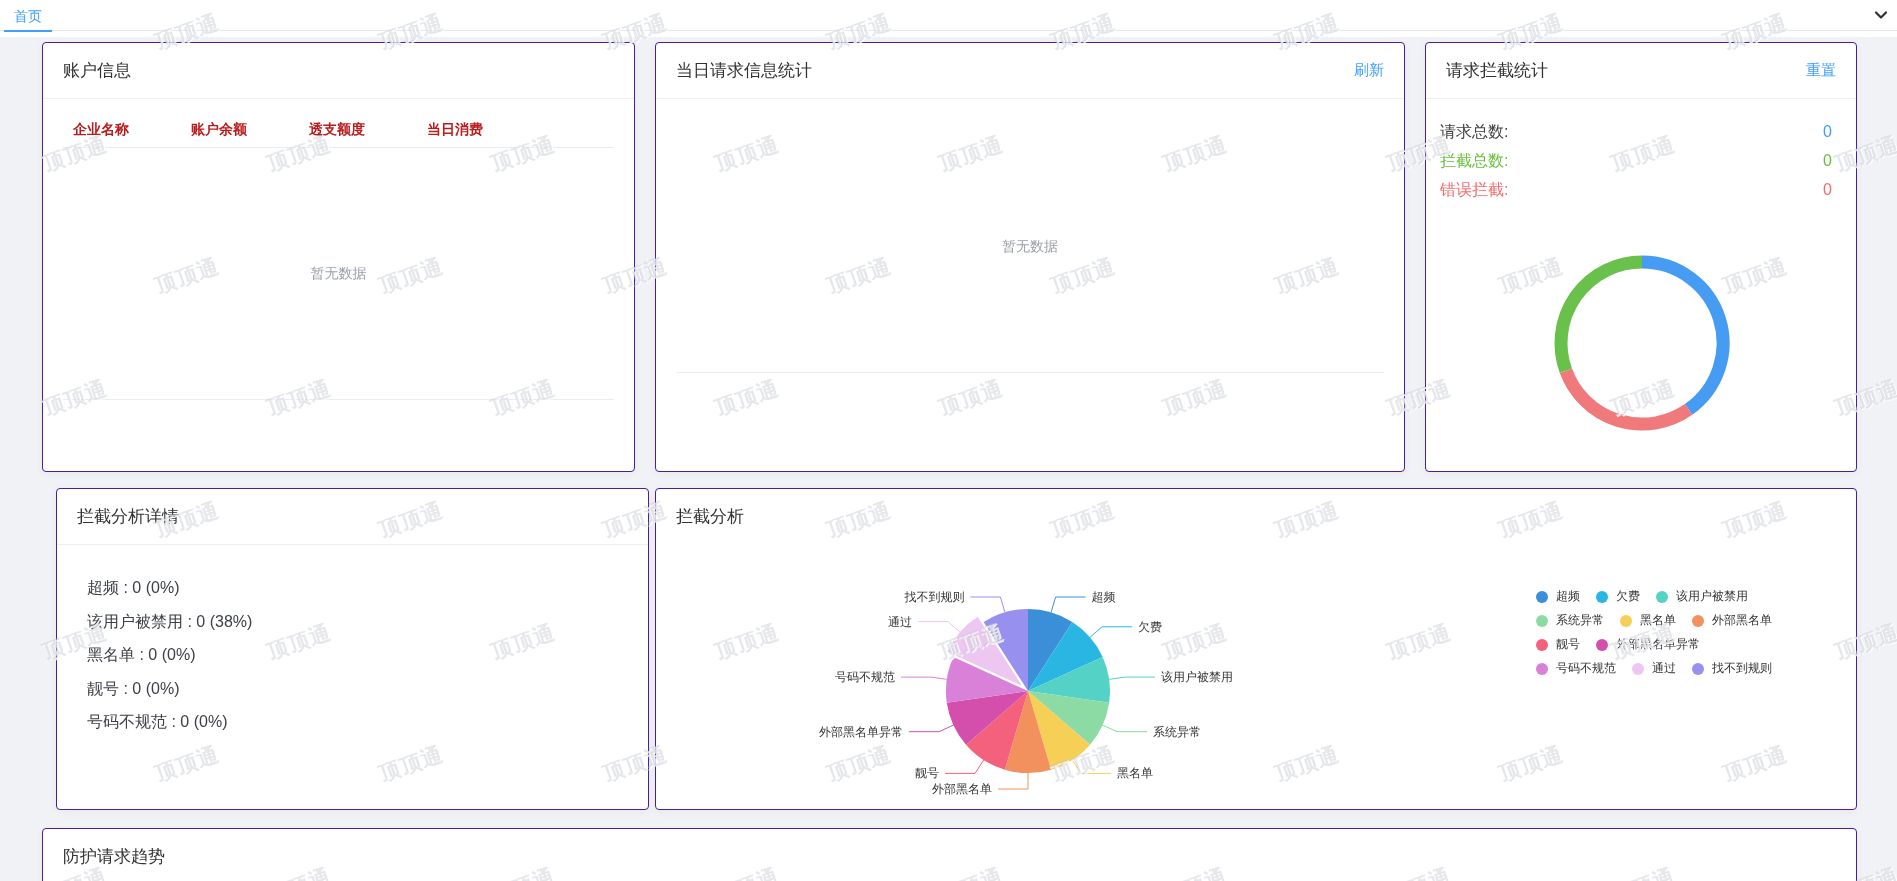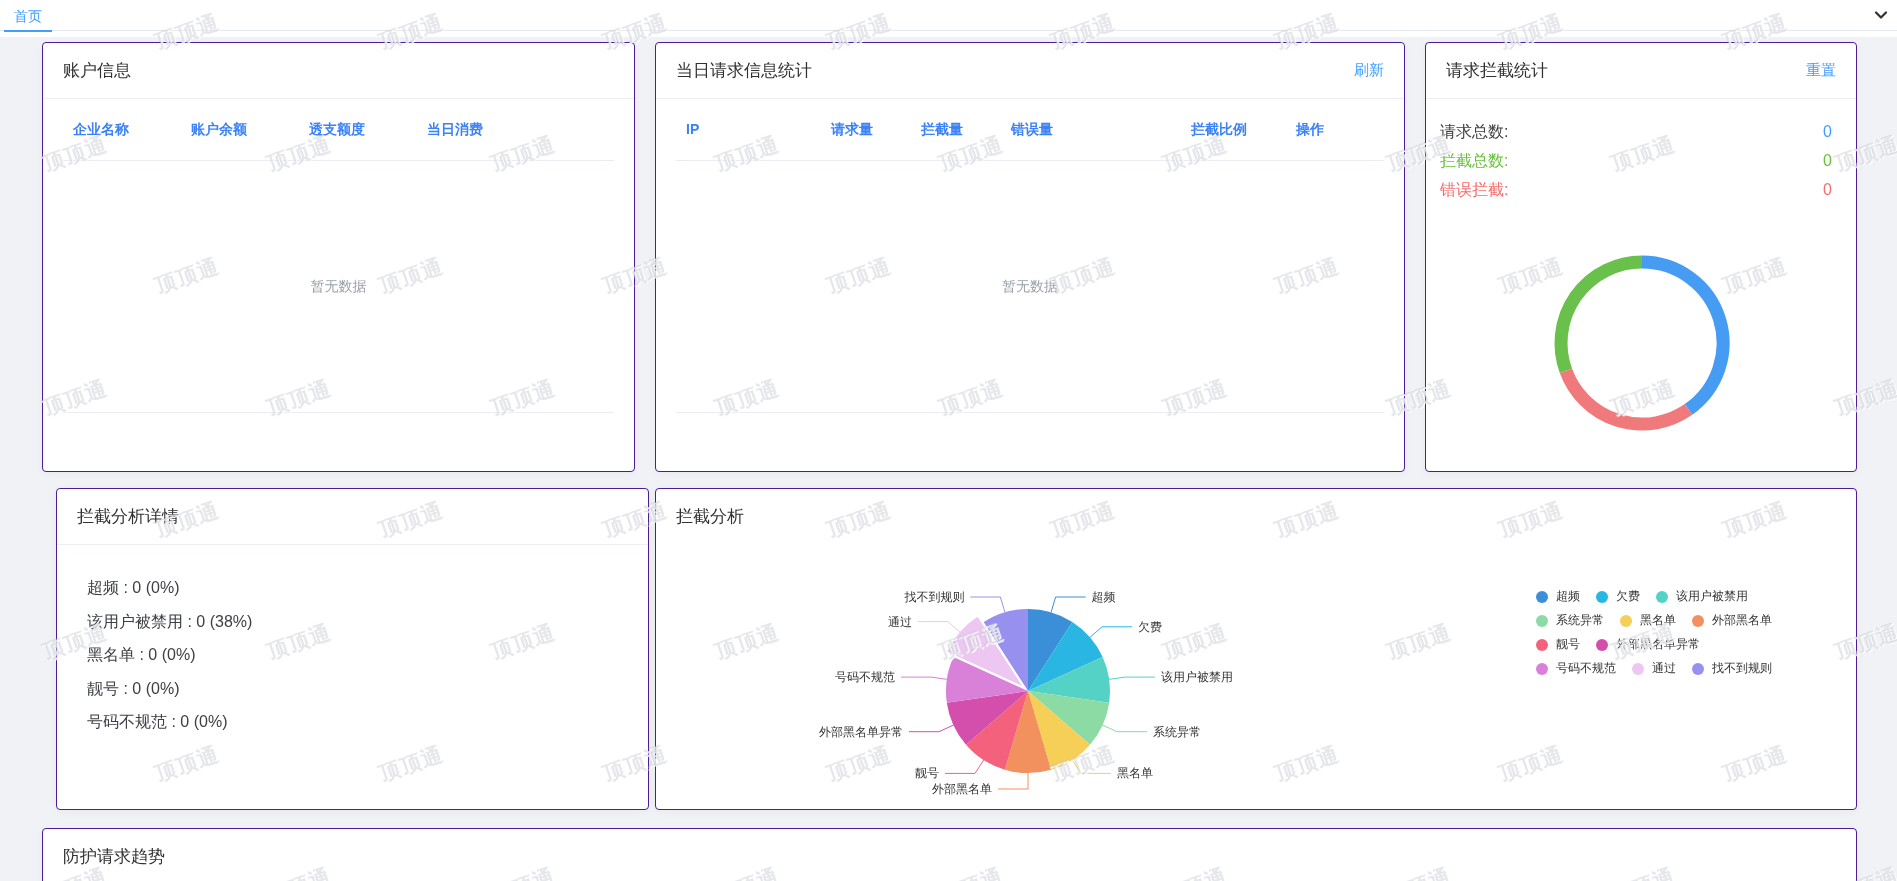--- a/index.html
+++ b/index.html
@@ -31,21 +31,21 @@
   #card-trend{left:42px;top:828px;width:1815px;height:80px}
   .card-head{
     height:55px;display:flex;align-items:center;justify-content:space-between;
     padding:0 20px;border-bottom:1px solid #ebeef5;
   }
   .card-head.noline{border-bottom:none}
   .card-title{font-size:17px;color:#303133}
   .link{font-size:15px;color:#409EFF;cursor:pointer}
   
   .tablewrap{padding:22px 20px 0}
-  .thead{display:flex;border-bottom:1px solid #e9ecf2;padding-bottom:21px;color:#3b82f6;font-weight:700;font-size:14px}
+  .thead{display:flex;border-bottom:1px solid #e9ecf2;padding-bottom:8px;color:#b91c1c;font-weight:700;font-size:14px}
   .th{padding-left:10px;box-sizing:border-box;white-space:nowrap}
   .acc-head .th{width:118px}
   .acc-head .th:last-child{width:auto;flex:1}
   .today-head .th:nth-child(1){width:145px}
   .today-head .th:nth-child(2){width:90px}
   .today-head .th:nth-child(3){width:90px}
   .today-head .th:nth-child(4){width:180px}
   .today-head .th:nth-child(5){width:105px}
   .today-head .th:nth-child(6){flex:1}
   .empty{
@@ -102,28 +102,20 @@
     <div class="empty">暂无数据</div>
   </div>
 </div>
 
 <div class="card" id="card-today">
   <div class="card-head">
     <span class="card-title">当日请求信息统计</span>
     <span class="link">刷新</span>
   </div>
   <div class="tablewrap">
-    <div class="thead today-head">
-        <div class="th">IP</div>
-        <div class="th">请求量</div>
-        <div class="th">拦截量</div>
-        <div class="th">错误量</div>
-        <div class="th">拦截比例</div>
-        <div class="th">操作</div>
-      </div>
     <div class="empty">暂无数据</div>
   </div>
 </div>
 
 <div class="card" id="card-stats">
   <div class="card-head">
     <span class="card-title">请求拦截统计</span>
     <span class="link">重置</span>
   </div>
   <div class="stats" id="stats-box">

